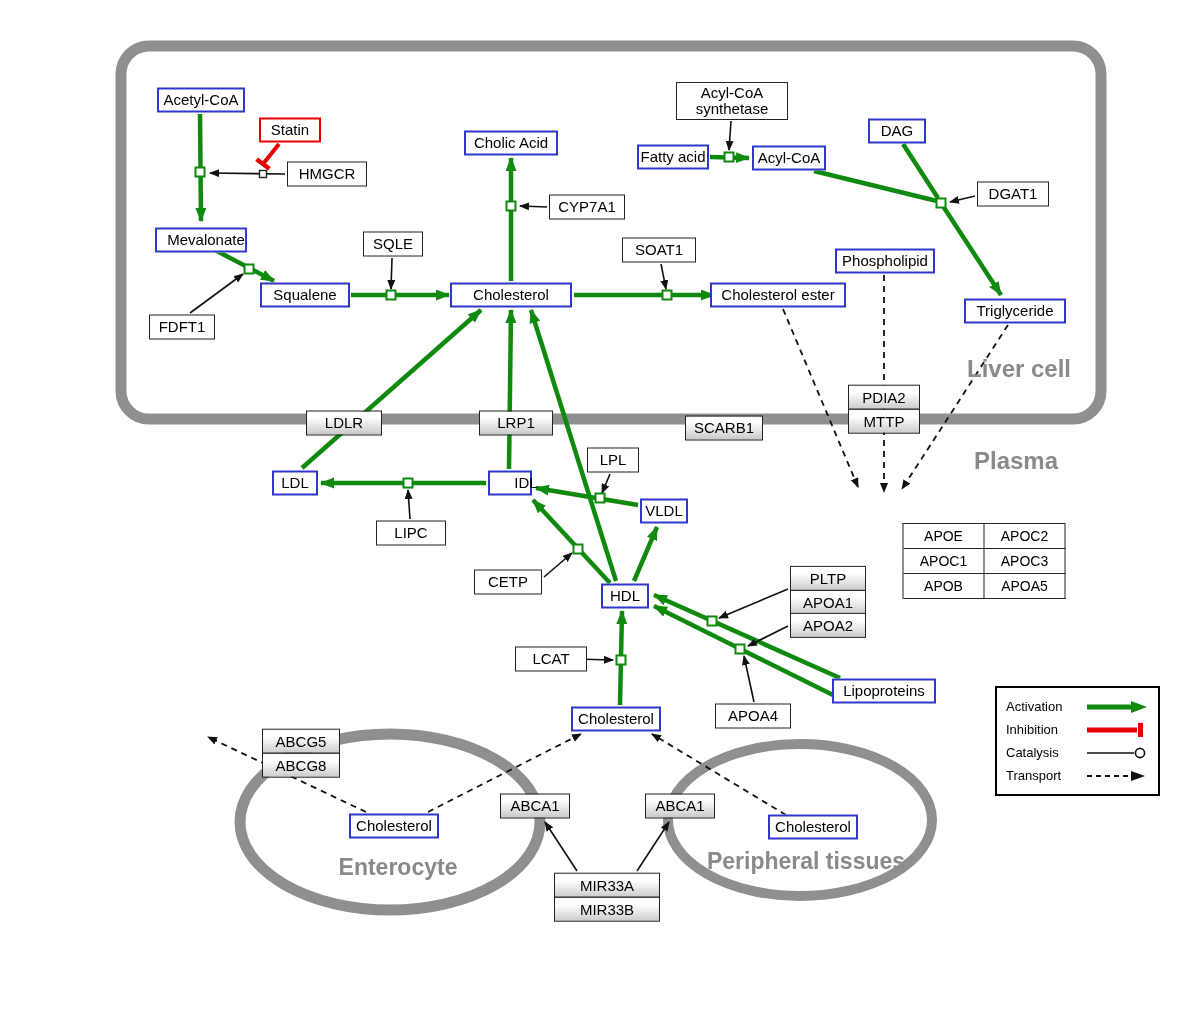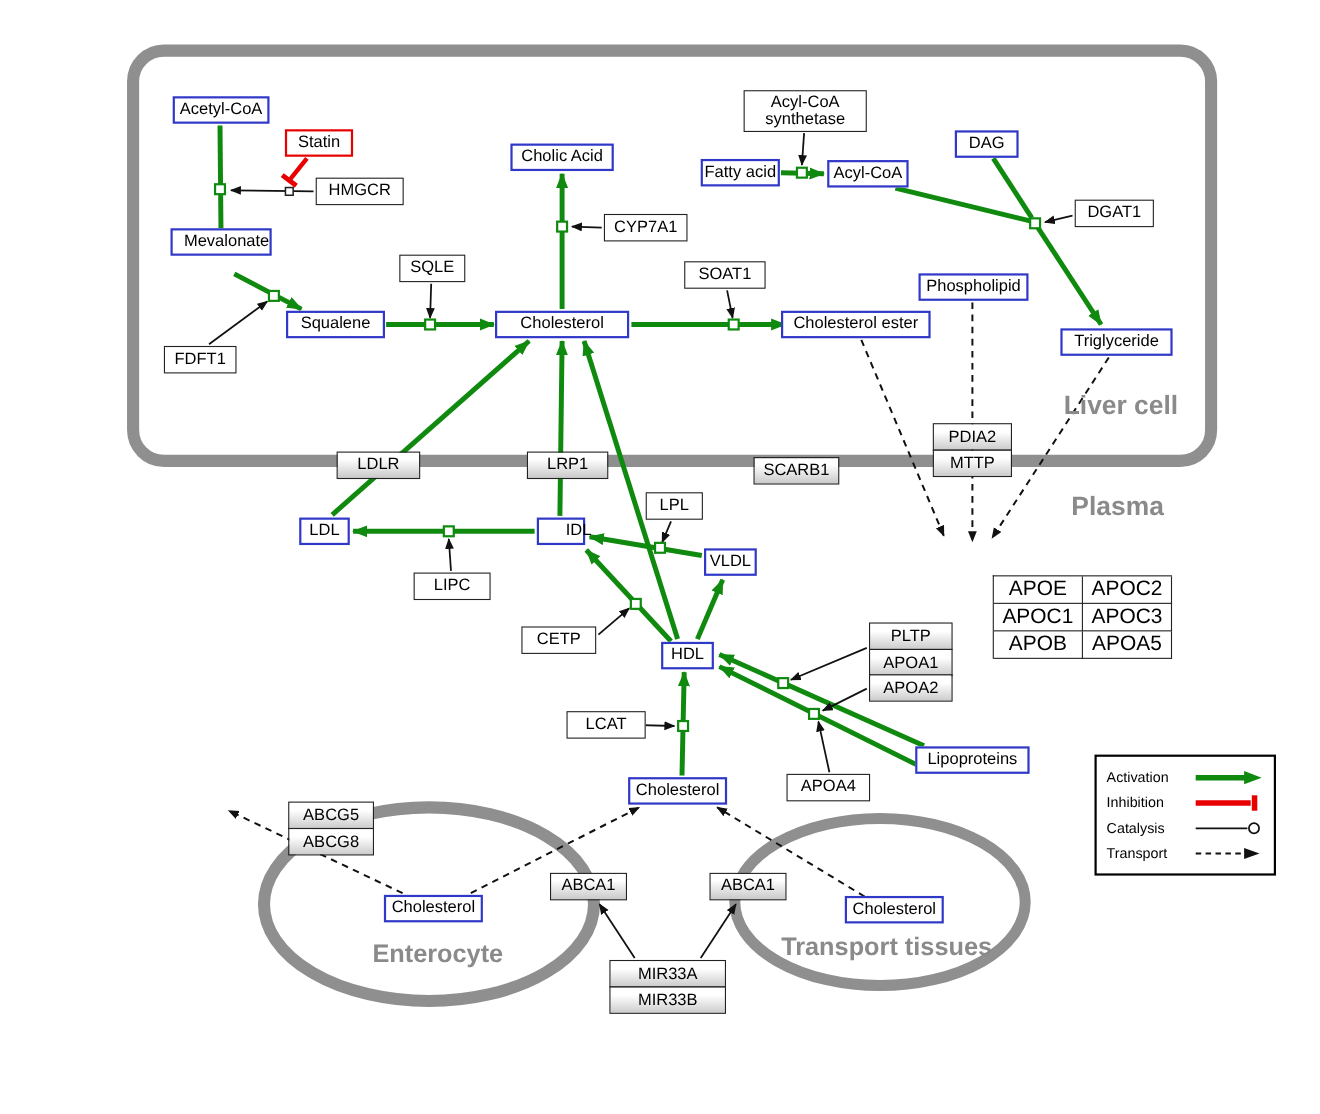--- a/index.html
+++ b/index.html
@@ -12,21 +12,21 @@
   .enzyme{border:1.4px solid #222;}
   .membrane{border:1.4px solid #222;background:linear-gradient(180deg,#ffffff 25%,#c9c9c9 100%);}
   .inhibitor{border:2.6px solid #e80000;}
   .stack{position:absolute;transform:translate(-50%,-50%);display:flex;flex-direction:column;}
   .stack-cell{box-sizing:border-box;height:25px;border:1.4px solid #222;display:flex;align-items:center;
         justify-content:center;font-size:15px;background:linear-gradient(180deg,#ffffff 30%,#cccccc 100%);}
   .stack-cell + .stack-cell{margin-top:-1.4px;}
   .apo-table{position:absolute;transform:translate(-50%,-50%);display:grid;
         border-top:1.4px solid #222;border-left:1.4px solid #222;background:#fff;}
   .apo-cell{box-sizing:border-box;height:25px;border-right:1.4px solid #222;border-bottom:1.4px solid #222;
-        display:flex;align-items:center;justify-content:center;font-size:19px;}
+        display:flex;align-items:center;justify-content:center;font-size:14px;}
   .comp-label{position:absolute;transform:translate(-50%,-50%);font-weight:bold;color:#8a8a8a;white-space:nowrap;}
   .lg{font-size:24px;}
   .md{font-size:23px;}
   .legend{position:absolute;left:995px;top:686px;width:165px;box-sizing:border-box;border:2.5px solid #000;
         background:#fff;padding:7px 9px;}
   .legend-row{display:flex;align-items:center;justify-content:space-between;height:23px;font-size:13px;color:#000;}
   .legend-label{white-space:nowrap;}
 </style>
 </head>
 <body>
@@ -99,21 +99,21 @@
       <rect x="573.5" y="544.5" width="9" height="9" fill="#ffffff" stroke="#0f8a0f" stroke-width="2"></rect>
       <rect x="616.5" y="655.5" width="9" height="9" fill="#ffffff" stroke="#0f8a0f" stroke-width="2"></rect>
       <rect x="707.5" y="616.5" width="9" height="9" fill="#ffffff" stroke="#0f8a0f" stroke-width="2"></rect>
       <rect x="735.5" y="644.5" width="9" height="9" fill="#ffffff" stroke="#0f8a0f" stroke-width="2"></rect>
       <rect x="259.5" y="170.5" width="7" height="7" fill="#ffffff" stroke="#222222" stroke-width="1.4"></rect>
     </svg>
 
   <div class="comp-label lg" style="left:1019px;top:369px">Liver cell</div>
   <div class="comp-label lg" style="left:1016px;top:461px">Plasma</div>
   <div class="comp-label md" style="left:398px;top:867px">Enterocyte</div>
-  <div class="comp-label md" style="left:806px;top:861px">Transport tissues</div>
+  <div class="comp-label md" style="left:806px;top:861px">Peripheral tissues</div>
 
   <div class="legend">
     <div class="legend-row">
       <span class="legend-label">Activation</span>
       <svg width="64" height="16">
         <line x1="2" y1="8" x2="47" y2="8" stroke="#0f8a0f" stroke-width="5"></line>
         <polygon points="46,2 62,8 46,14" fill="#0f8a0f"></polygon>
       </svg>
     </div>
     <div class="legend-row">
@@ -134,21 +134,21 @@
       <span class="legend-label">Transport</span>
       <svg width="64" height="16">
         <line x1="2" y1="8" x2="46" y2="8" stroke="#111111" stroke-width="1.8" stroke-dasharray="5 4"></line>
         <polygon points="46,3 60,8 46,13" fill="#111111"></polygon>
       </svg>
     </div>
   </div>
 <div class="node metabolite" style="left: 201px; top: 100px; width: 88px;">Acetyl-CoA</div>
     <div class="node inhibitor" style="left: 290px; top: 130px; width: 62px;">Statin</div>
     <div class="node enzyme" style="left: 327px; top: 174px; width: 80px;">HMGCR</div>
-    <div class="node metabolite" style="left: 201px; top: 220px; width: 92px; padding-left: 10px;">Mevalonate</div>
+    <div class="node metabolite" style="left: 201px; top: 240px; width: 92px; padding-left: 10px;">Mevalonate</div>
     <div class="node enzyme" style="left: 182px; top: 327px; width: 66px;">FDFT1</div>
     <div class="node metabolite" style="left: 305px; top: 295px; width: 90px;">Squalene</div>
     <div class="node enzyme" style="left: 393px; top: 244px; width: 60px;">SQLE</div>
     <div class="node metabolite" style="left: 511px; top: 295px; width: 122px;">Cholesterol</div>
     <div class="node metabolite" style="left: 511px; top: 143px; width: 94px;">Cholic Acid</div>
     <div class="node enzyme" style="left: 587px; top: 207px; width: 76px;">CYP7A1</div>
     <div class="node enzyme" style="left: 659px; top: 250px; width: 74px;">SOAT1</div>
     <div class="node metabolite" style="left: 778px; top: 295px; width: 136px;">Cholesterol ester</div>
     <div class="node enzyme" style="left: 732px; top: 101px; width: 112px; height: 38px;">Acyl-CoA
 synthetase</div>

